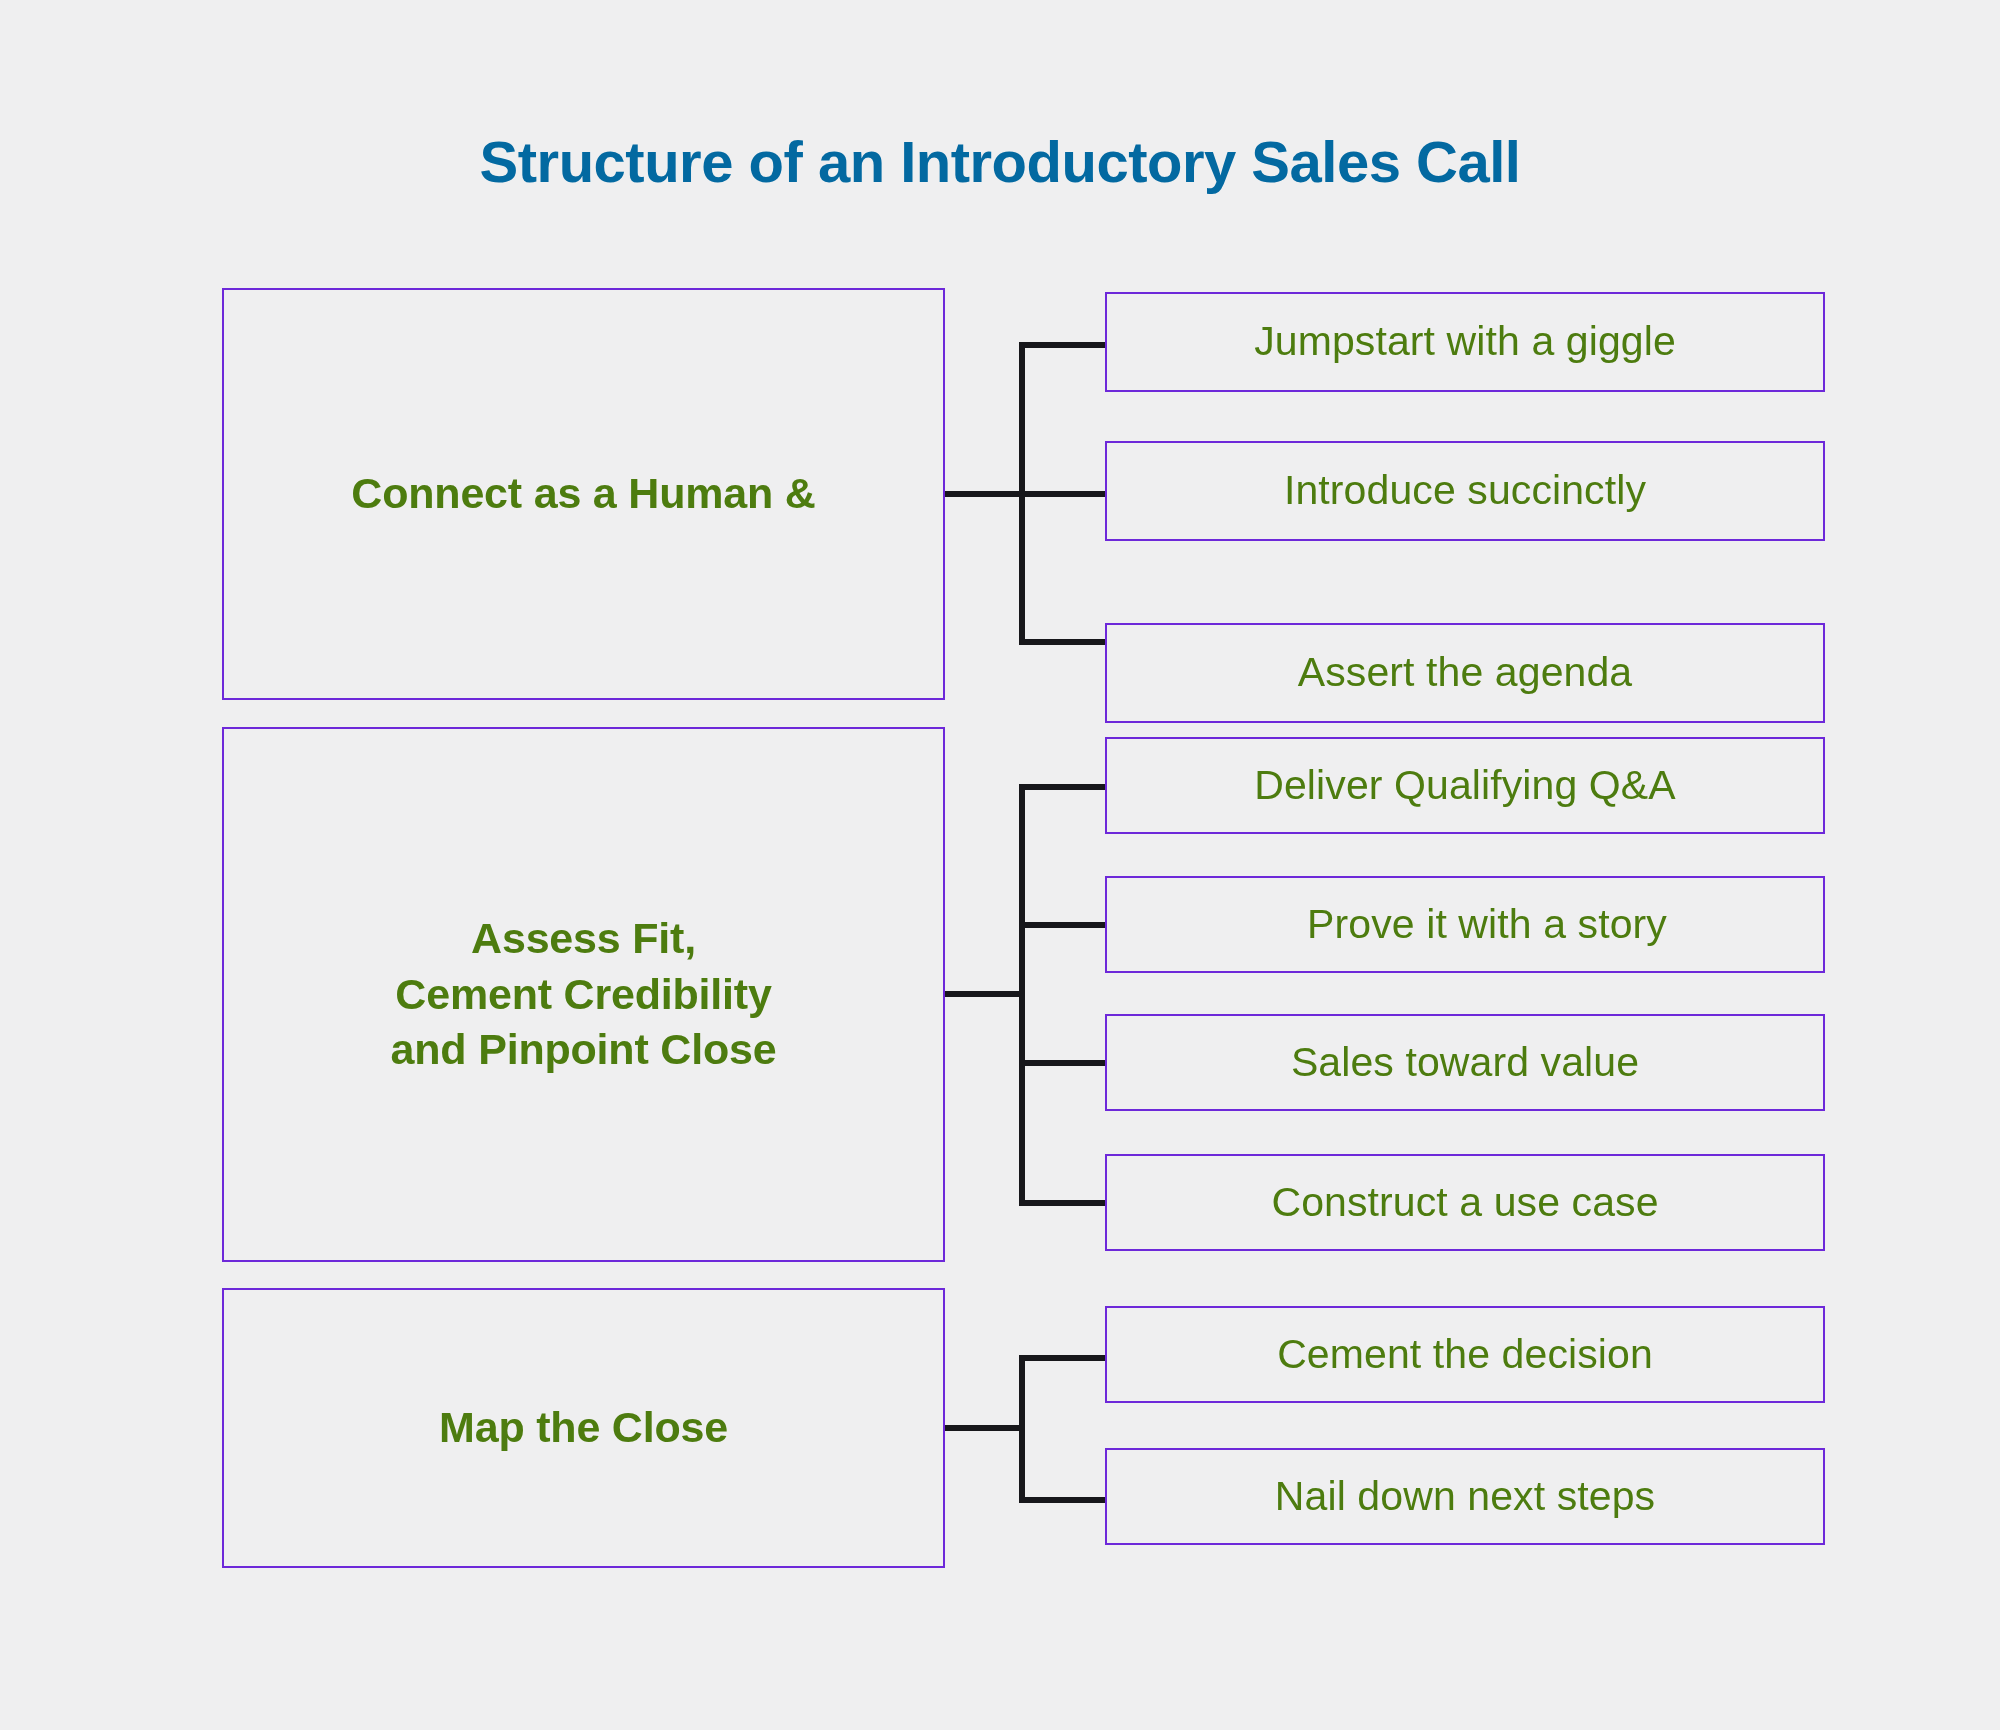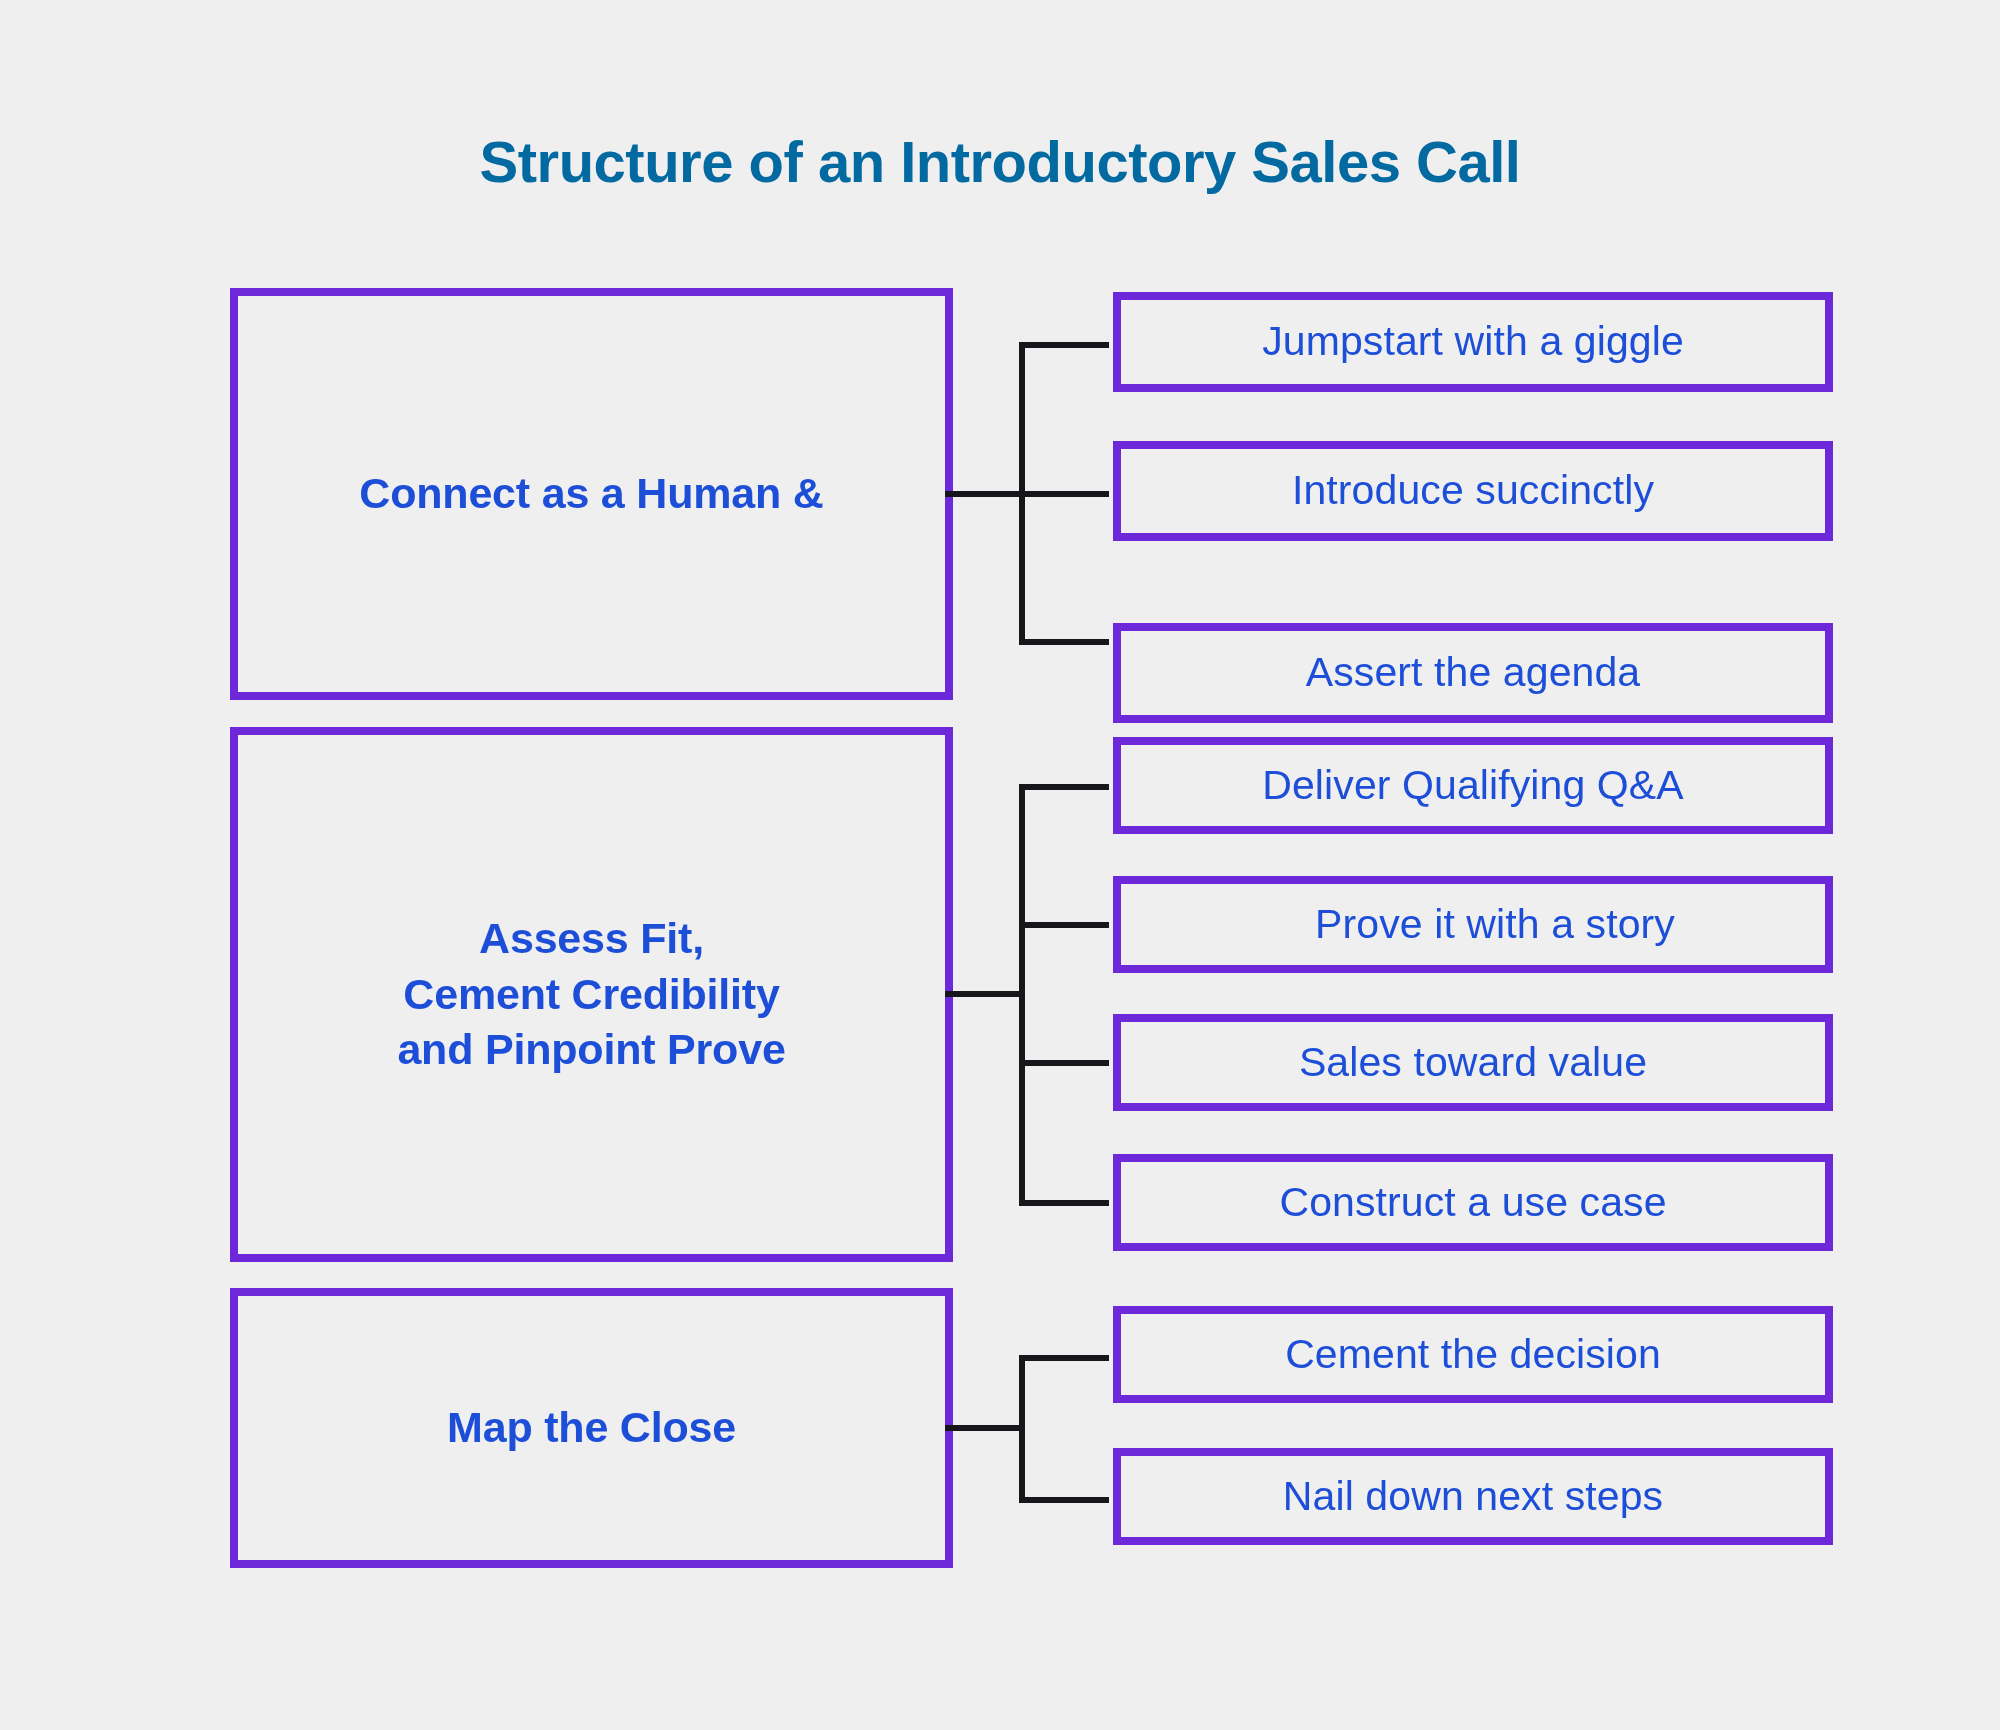--- a/index.html
+++ b/index.html
@@ -31,28 +31,27 @@
     font-weight: bold;
     letter-spacing: -0.5px;
     color: #0369a1;
     white-space: nowrap;
   }
 
   
   .node {
     position: absolute;
     box-sizing: border-box;
-    border: 8px solid #6d28d9;
+    border: 2px solid #6d28d9;
     background: #efeff0;
     display: flex;
     align-items: center;
     justify-content: center;
     text-align: center;
-    color: #1d4ed8;
-    margin-left: 8px;
+    color: #4d7c0f;
   }
 
   .node.parent {
     font-weight: bold;
     font-size: 43px;
     line-height: 1.30;
     letter-spacing: -0.2px;
   }
 
   .node.child {
@@ -101,21 +100,21 @@
     <span class="label">Introduce succinctly</span>
   </div>
   <div class="node child" style="left:1105px; top:623px; width:720px; height:100px;">
     <span class="label">Assert the agenda</span>
   </div>
 
   <div class="node parent" style="left:222px; top:727px; width:723px; height:535px;">
     <span class="label">
       <span>Assess Fit,</span><br>
       <span>Cement Credibility</span><br>
-      <span>and Pinpoint Prove</span>
+      <span>and Pinpoint Close</span>
     </span>
   </div>
 
   <div class="conn h" style="left:945px; top:991px; width:80px;"></div>
   <div class="conn v" style="left:1019px; top:787px; height:419px;"></div>
   <div class="conn h" style="left:1019px; top:784px; width:90px;"></div>
   <div class="conn h" style="left:1019px; top:922px; width:90px;"></div>
   <div class="conn h" style="left:1019px; top:1060px; width:90px;"></div>
   <div class="conn h" style="left:1019px; top:1200px; width:90px;"></div>
 

